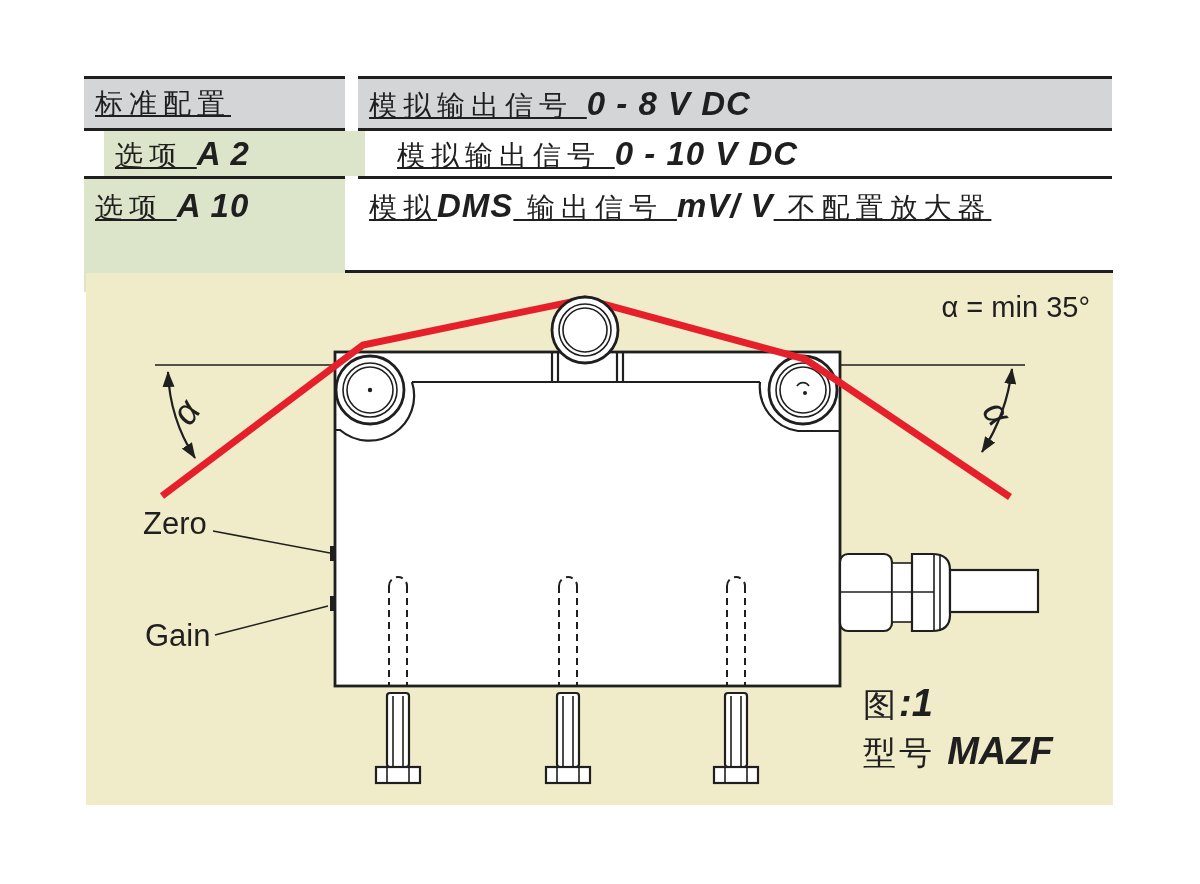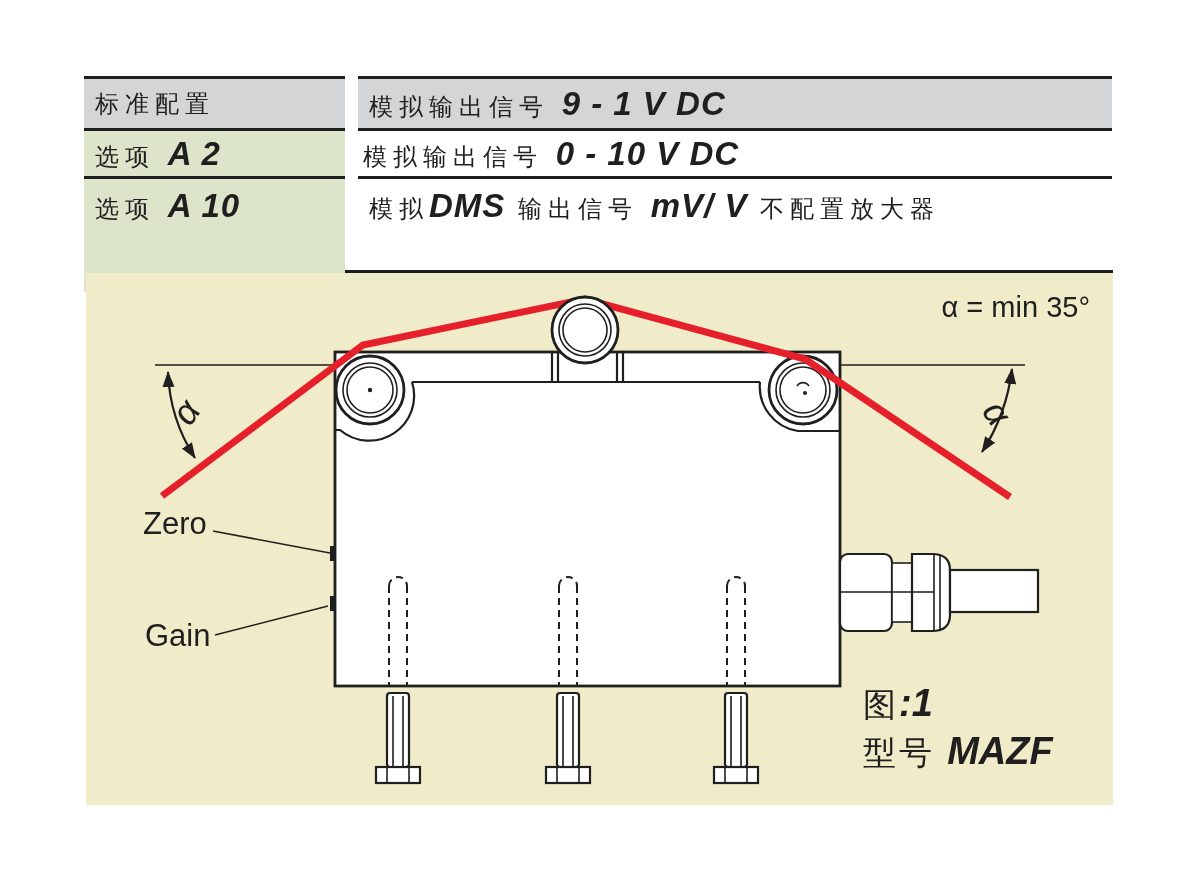--- a/index.html
+++ b/index.html
@@ -9,24 +9,24 @@
     --rope-red:#e5202a;
     --line-dark:#1f1f1f;
   }
   html,body{margin:0;padding:0;background:#fff;}
   .page{
     position:relative;width:1200px;height:884px;background:#ffffff;overflow:hidden;
     font-family:"Liberation Sans","DejaVu Sans",sans-serif;color:var(--line-dark);
   }
   .rule{position:absolute;height:3px;background:var(--line-dark);}
   .cell{position:absolute;box-sizing:border-box;padding-left:11px;white-space:nowrap;}
-  .cell .cjk{font-size:24px;letter-spacing:6px;}
+  .cell .cjk{font-size:28px;letter-spacing:6px;text-decoration:underline;}
   .cell .emph{font-size:33px;font-weight:bold;font-style:italic;letter-spacing:1px;}
   .r1{line-height:49px;}
-  .r2{line-height:45px;}
+  .r2{line-height:45px;margin-left:20px;}
   .r3{line-height:54px;}
   .bg-gray{background:var(--header-gray);}
   .bg-green{background:var(--option-green);}
   .figure-area{position:absolute;left:86px;top:273px;width:1027px;height:532px;background:var(--diagram-cream);}
   svg{display:block;}
   svg text{fill:var(--line-dark);}
   .ln{stroke:var(--line-dark);fill:none;}
   .w3{stroke-width:2.8;}
   .w2{stroke-width:2.2;}
   .w15{stroke-width:1.6;}
@@ -46,24 +46,24 @@
 
   <div class="rule" style="left:84px;top:76px;width:261px;"></div>
   <div class="rule" style="left:358px;top:76px;width:754px;"></div>
   <div class="rule" style="left:84px;top:128px;width:261px;"></div>
   <div class="rule" style="left:358px;top:128px;width:754px;"></div>
   <div class="rule" style="left:84px;top:176px;width:261px;"></div>
   <div class="rule" style="left:358px;top:176px;width:754px;"></div>
   <div class="rule" style="left:84px;top:270px;width:1029px;"></div>
 
   <div class="cell r1 bg-gray" style="left:84px;top:79px;width:261px;height:49px;"><span class="cjk">标准配置</span></div>
-  <div class="cell r1 bg-gray" style="left:358px;top:79px;width:754px;height:49px;"><span class="cjk">模拟输出信号 </span><span class="emph">9 - 1 V DC</span></div>
+  <div class="cell r1 bg-gray" style="left:358px;top:79px;width:754px;height:49px;"><span class="cjk">模拟输出信号 </span><span class="emph">0 - 8 V DC</span></div>
 
   <div class="cell r2 bg-green" style="left:84px;top:131px;width:261px;height:45px;"><span class="cjk">选项 </span><span class="emph">A 2</span></div>
-  <div class="cell r2" style="left:352px;top:131px;width:754px;height:45px;"><span class="cjk">模拟输出信号 </span><span class="emph">0 - 10 V DC</span></div>
+  <div class="cell r2" style="left:366px;top:131px;width:754px;height:45px;"><span class="cjk">模拟输出信号 </span><span class="emph">0 - 10 V DC</span></div>
 
   <div class="cell r3 bg-green" style="left:84px;top:179px;width:261px;height:113px;"><span class="cjk">选项 </span><span class="emph">A 10</span></div>
   <div class="cell r3" style="left:358px;top:179px;width:754px;height:79px;"><span class="cjk">模拟</span><span class="emph">DMS</span><span class="cjk"> 输出信号 </span><span class="emph">mV/ V</span><span class="cjk"> 不配置放大器</span></div>
 
   <div class="figure-area">
     <svg width="1027" height="532" viewBox="0 0 1027 532">
       <defs>
         <marker id="ah" viewBox="0 0 16 12" refX="15" refY="6" markerWidth="16" markerHeight="12" orient="auto-start-reverse" markerUnits="userSpaceOnUse">
           <path d="M0 0 L16 6 L0 12 Z" fill="#1f1f1f"></path>
         </marker>

